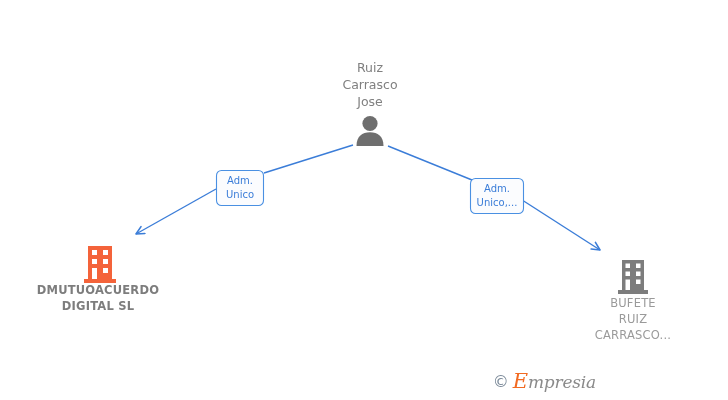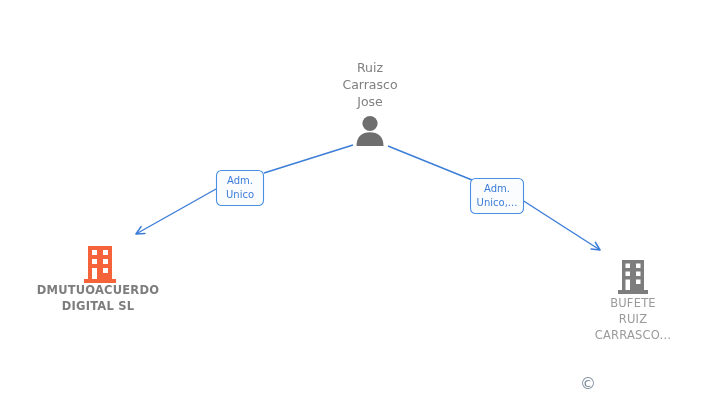--- a/index.html
+++ b/index.html
@@ -180,15 +180,16 @@
       </g>
       <text class="company-label-secondary" x="633" y="307">BUFETE</text>
       <text class="company-label-secondary" x="633" y="323">RUIZ</text>
       <text class="company-label-secondary" x="633" y="339">CARRASCO...</text>
     </g>
 
   </svg>
 
   <div class="watermark">
     <span class="wm-copy">©</span>
+    <span class="wm-word"><span class="wm-cap">E</span><span>mpresia</span></span>
   </div>
 
 </div>
 
 </body></html>

